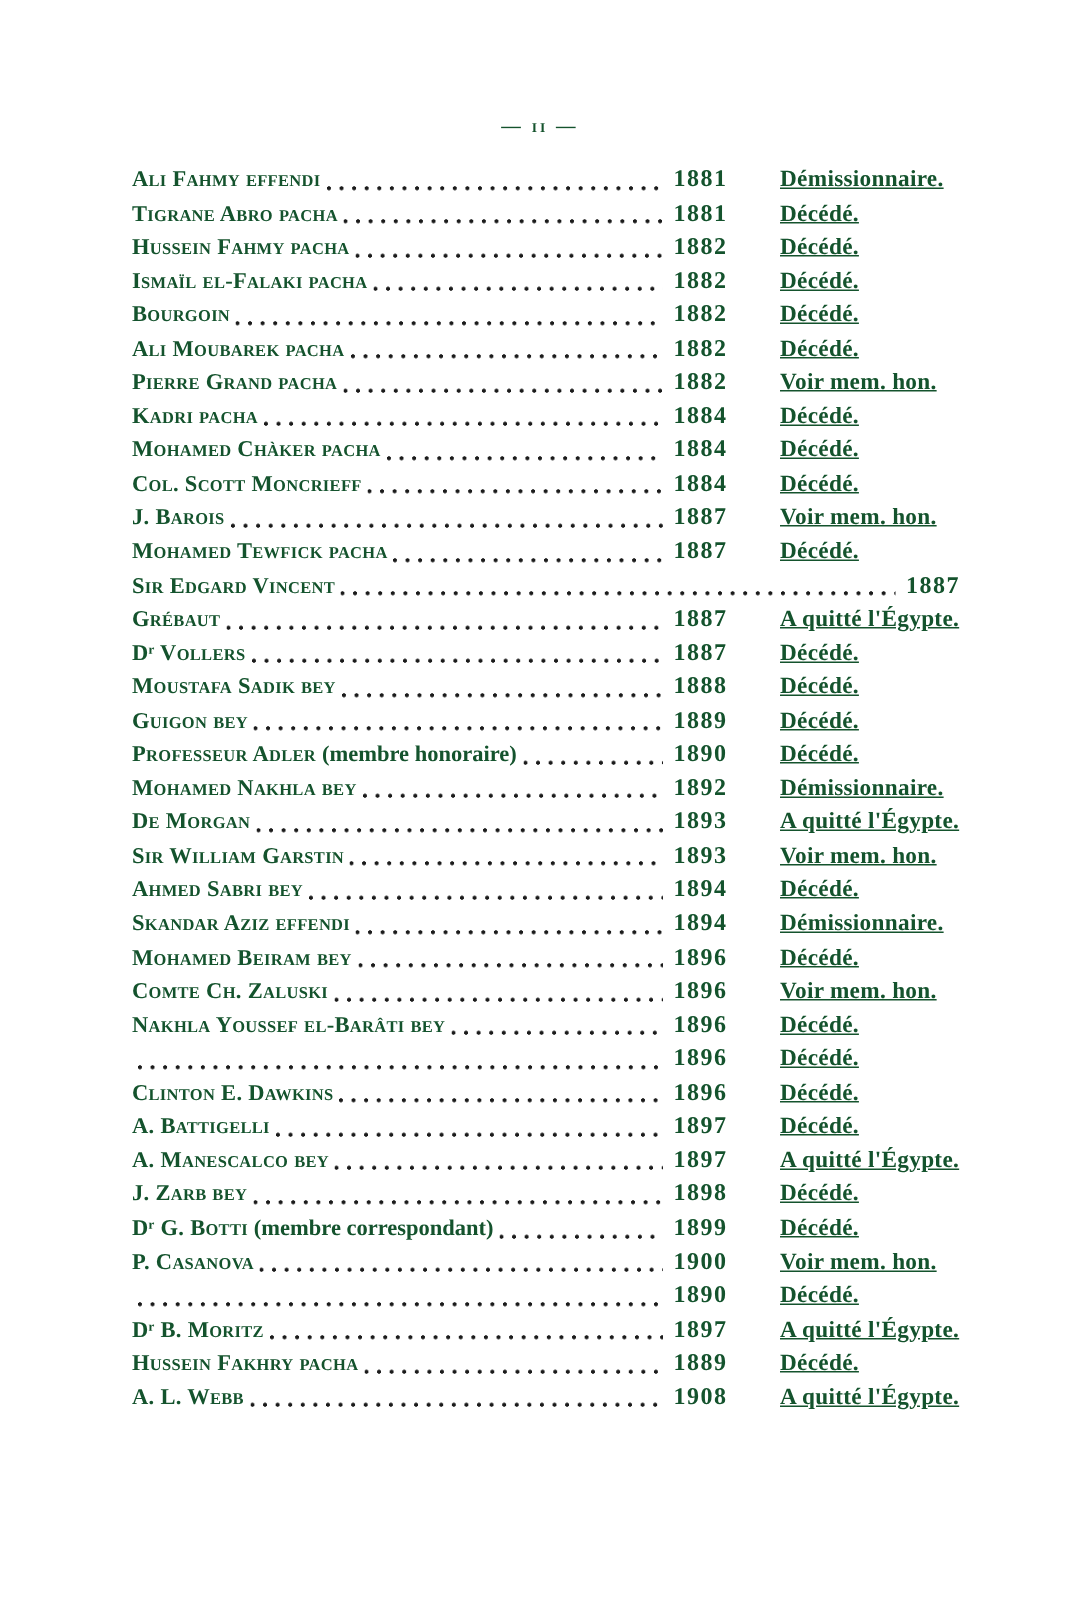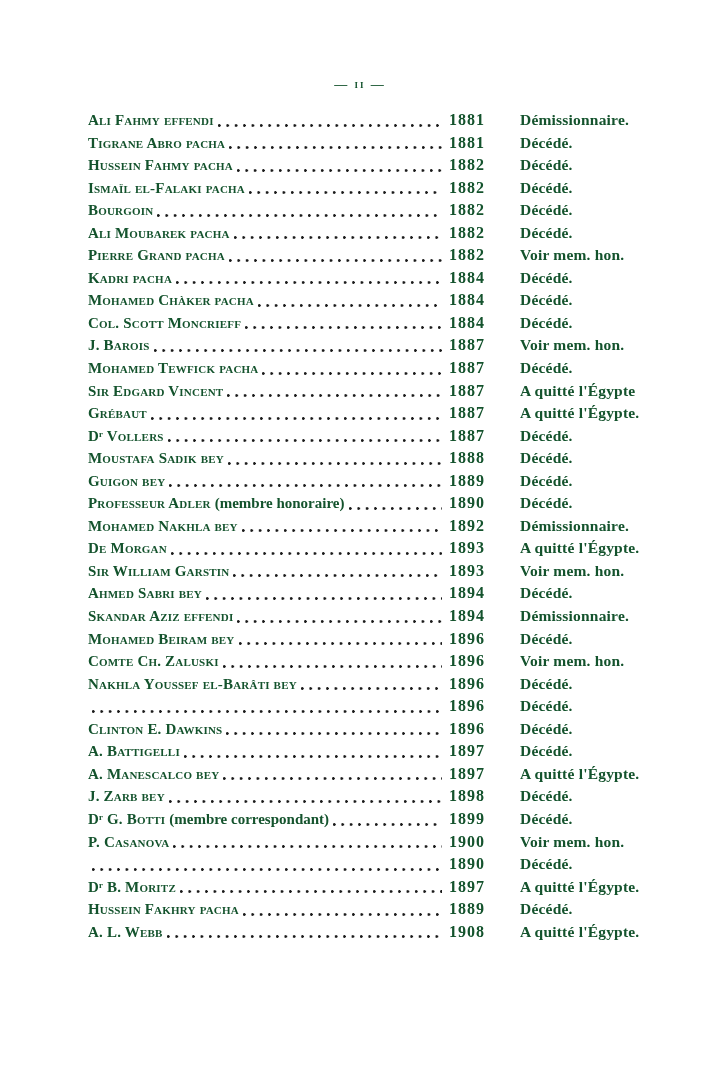--- a/index.html
+++ b/index.html
@@ -70,20 +70,21 @@
     letter-spacing: 1px;
     padding-left: 4px;
   }
   .status {
     flex: none;
     width: 150px;
     font-size: 15.5px;
     font-weight: 700;
     padding-left: 5px;
     letter-spacing: 0.2px;
+    text-decoration: underline;
   }
 </style>
 </head>
 <body>
 
 <div class="page">
   <div class="page-header">— ii —</div>
 
   <div class="member-list">
 
@@ -156,21 +157,20 @@
       <div class="row">
         <span class="name">Mohamed Tewfick pacha</span>
         <span class="leader"></span>
         <span class="year">1887</span>
         <span class="status">Décédé.</span>
       </div>
       <div class="row">
         <span class="name">Sir Edgard Vincent</span>
         <span class="leader"></span>
         <span class="year">1887</span>
-        <span class="status">A quitté l'Égypte</span>
       </div>
       <div class="row">
         <span class="name">Grébaut</span>
         <span class="leader"></span>
         <span class="year">1887</span>
         <span class="status">A quitté l'Égypte.</span>
       </div>
       <div class="row">
         <span class="name">Dʳ Vollers</span>
         <span class="leader"></span>

